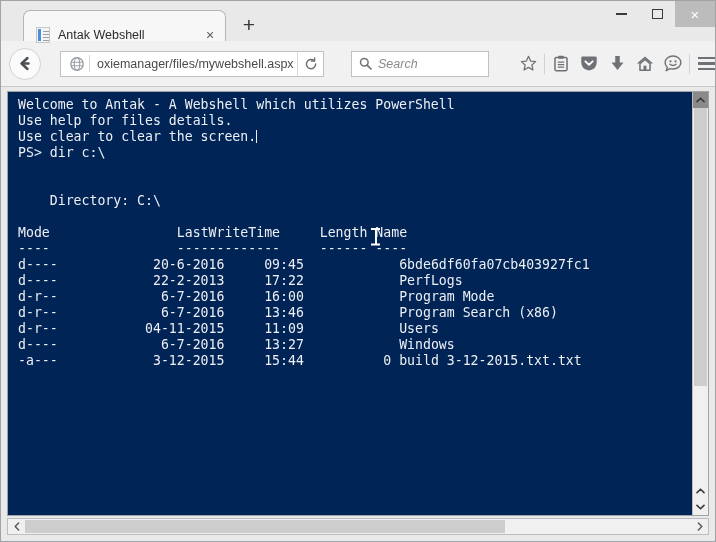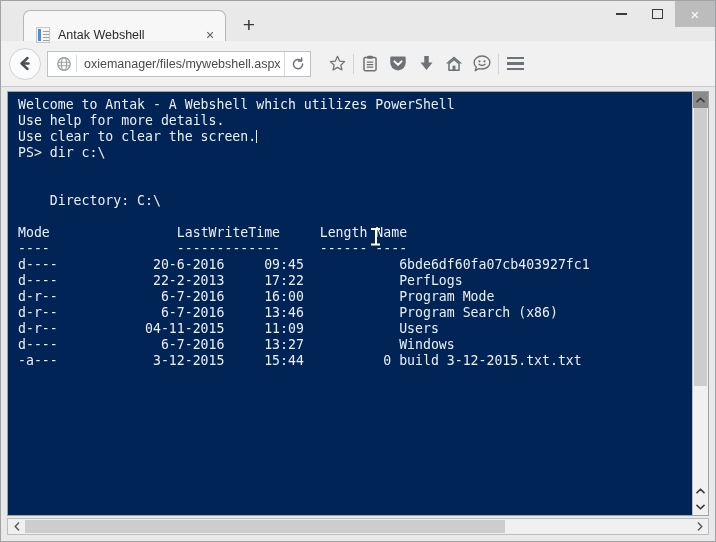--- a/index.html
+++ b/index.html
@@ -85,21 +85,21 @@
     font-size: 21px; color: #3a3a3a; font-weight: 300;
   }
 
   
   .navbar {
     height: 46px; flex: 0 0 auto;
     background: #f1f1f1;
     border-bottom: 1px solid #c6c9cb;
     display: flex; align-items: center;
     padding: 0 8px;
-    gap: 0;
+    gap: 13px;
   }
   .backbtn {
     width: 32px; height: 32px; flex: 0 0 auto;
     border-radius: 50%;
     border: 1px solid #cfd2d4;
     background: #fbfbfb;
     display: flex; align-items: center; justify-content: center;
     margin-right: 6px;
   }
   .urlbar {
@@ -291,20 +291,27 @@
       <span class="url-sep"></span>
       <span class="url-text">oxiemanager/files/mywebshell.aspx</span>
       <span class="reload">
         <svg width="14" height="14" viewBox="0 0 14 14">
           <path d="M11.6 7 A4.6 4.6 0 1 1 10 3.6" fill="none" stroke="#6e7276" stroke-width="1.5" stroke-linecap="round"></path>
           <path d="M10.6 0.9 L10.6 4.1 L7.4 4.1" fill="none" stroke="#6e7276" stroke-width="1.5" stroke-linecap="round" stroke-linejoin="round"></path>
         </svg>
       </span>
     </div>
 
+    <div class="searchbar">
+      <svg width="13" height="13" viewBox="0 0 13 13">
+        <circle cx="5.3" cy="5.3" r="3.8" fill="none" stroke="#6e7276" stroke-width="1.5"></circle>
+        <path d="M8.2 8.2 L12 12" stroke="#6e7276" stroke-width="1.7" stroke-linecap="round"></path>
+      </svg>
+      <span class="search-ph">Search</span>
+    </div>
 
     <div class="tb-icons">
 
       <div class="tbi">
         <svg width="17" height="17" viewBox="0 0 20 20">
           <path d="M10 1.6 L12.5 7.1 L18.4 7.8 L14 11.8 L15.2 17.6 L10 14.6 L4.8 17.6 L6 11.8 L1.6 7.8 L7.5 7.1 Z" fill="none" stroke="#6e7276" stroke-width="1.5" stroke-linejoin="round"></path>
         </svg>
       </div>
 
       <span class="tb-sep"></span>
@@ -360,21 +367,21 @@
 
     </div>
   </div>
 
   <div class="content-wrap">
 
     <div class="content-frame">
 
       <div class="terminal">
         <div class="term-inner"><span>Welcome to Antak - A Webshell which utilizes PowerShell</span>
-<span>Use help for more details.</span>
+<span>Use help for files details.</span>
 <span>Use clear to clear the screen.</span><span class="caret"></span>
 <span>PS&gt;</span> <span>dir c:\</span>
 
 
 <span>    Directory: C:\</span>
 
 <span><span>Mode</span>                <span>LastWriteTime</span>     <span>Length</span> <span>Name</span></span>
 <span><span>----</span>                <span>-------------</span>     <span>------</span> <span>----</span></span>
 <span id="listing-rows"><span><span>d----</span><span>            20-6-2016     09:45</span><span>           </span><span> 6bde6df60fa07cb403927fc1</span></span>
 <span><span>d----</span><span>            22-2-2013     17:22</span><span>           </span><span> PerfLogs</span></span>

